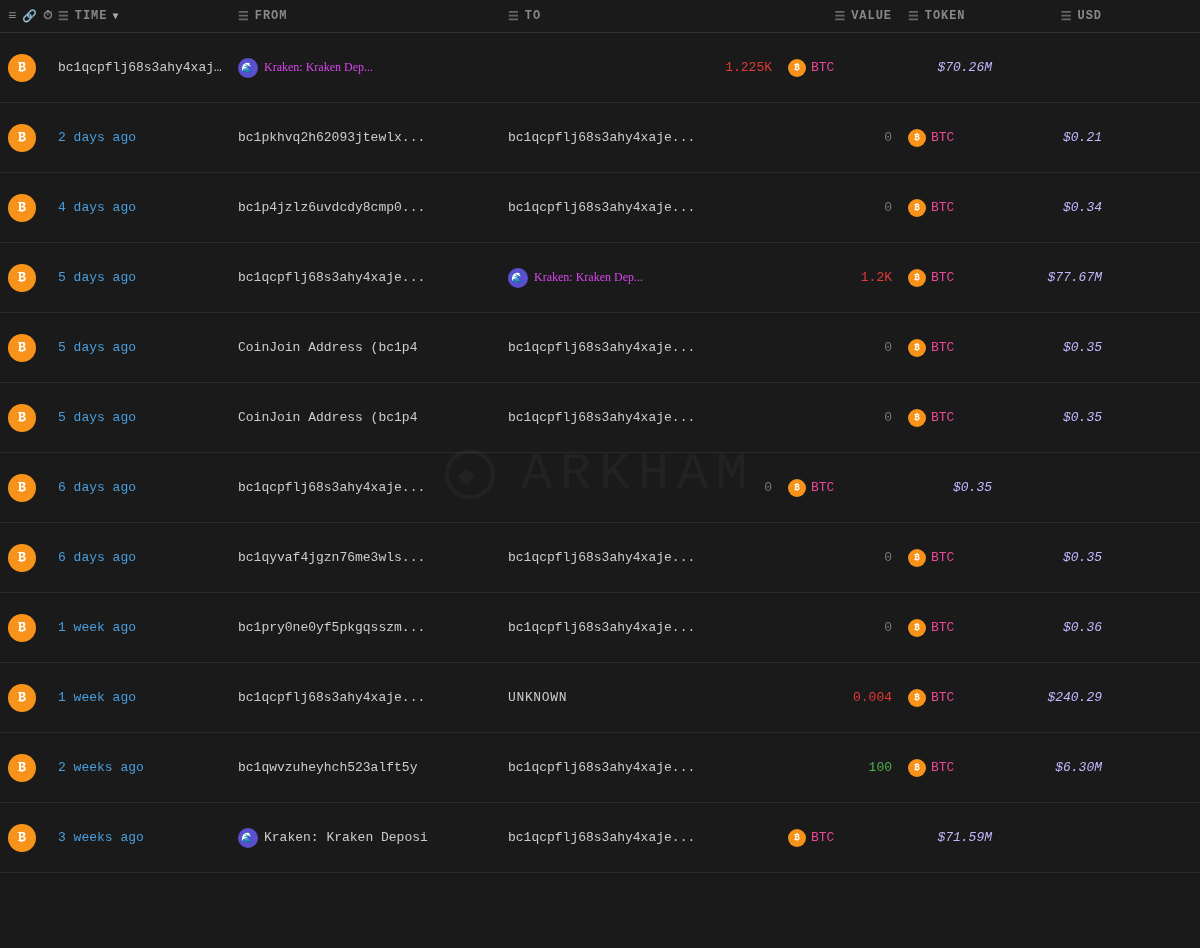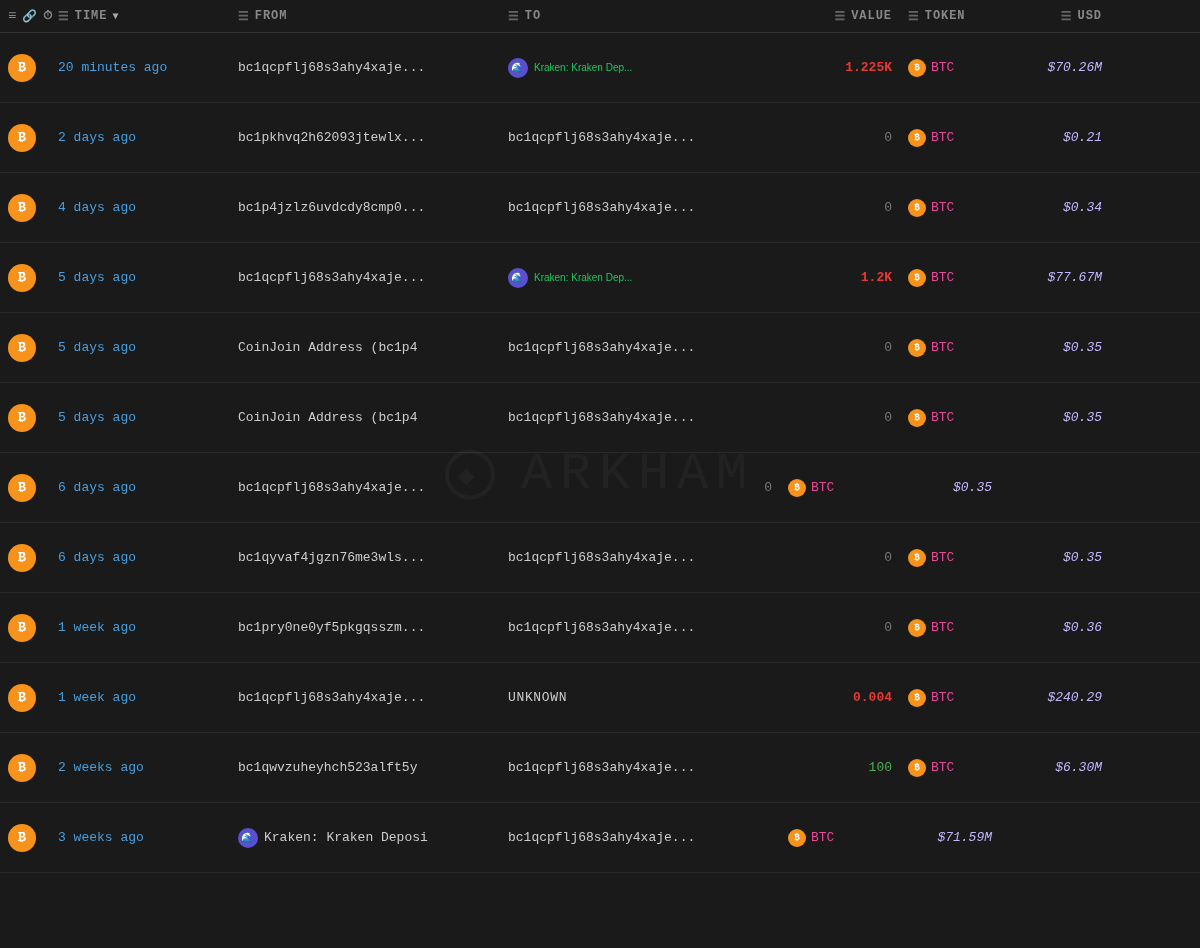--- a/index.html
+++ b/index.html
@@ -87,37 +87,37 @@
       height: 20px;
       background: #5a4fcf;
       border-radius: 50%;
       display: flex;
       align-items: center;
       justify-content: center;
       font-size: 10px;
       flex-shrink: 0;
     }
     .kraken-text {
-      color: #22c55e;
-      font-size: 10px;
-      font-family: Liberation Sans, sans-serif;
+      color: #d946ef;
+      font-size: 12px;
+      font-family: Liberation Serif, serif;
       white-space: nowrap;
       overflow: hidden;
       text-overflow: ellipsis;
     }
     .value-positive {
       color: #4caf50;
       font-size: 13px;
       font-weight: 500;
       text-align: center;
     }
     .value-negative {
       color: #e53935;
       font-size: 13px;
-      font-weight: 700;
+      font-weight: 400;
     }
     .value-zero {
       color: #777;
       font-size: 13px;
     }
     .token-cell {
       display: flex;
       align-items: center;
       gap: 5px;
     }
@@ -218,23 +218,20 @@
       <span>USD</span>
     </div>
   </div>
 
   <div id="rows-container">
       <div class="table-row">
         <div class="cell">
           <div class="btc-icon">₿</div>
         </div>
         <div class="cell">
-          <span class="time-text">20 minutes ago</span>
-        </div>
-        <div class="cell">
           <span class="address-text">bc1qcpflj68s3ahy4xaje...</span>
         </div>
         <div class="cell to-cell">
           <div class="kraken-icon">🌊</div>
           <span class="kraken-text">Kraken: Kraken Dep...</span>
         </div>
         <div class="cell justify-end">
           <span class="value-negative">1.225K</span>
         </div>
         <div class="cell token-cell">

